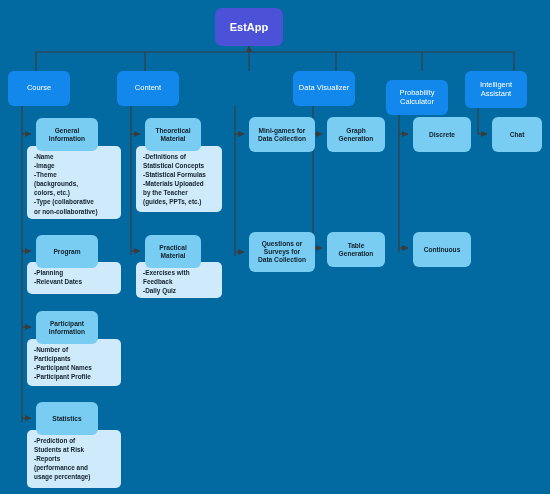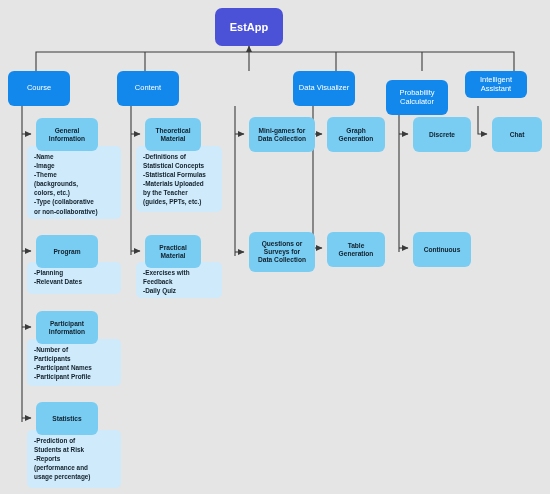--- a/index.html
+++ b/index.html
@@ -4,21 +4,21 @@
 <style>
   html,body{margin:0;padding:0;background:#ffffff;}
   body{
     font-family:"Liberation Sans", sans-serif;
     -webkit-font-smoothing:antialiased;
   }
   #canvas{
     position:relative;
     width:550px;
     height:494px;
-    background:#e5e5e5;
+    background:#0369a1;
     overflow:hidden;
   }
   #wires{
     position:absolute;
     left:0; top:0;
     width:550px; height:494px;
     pointer-events:none;
   }
   .node{
     position:absolute;
@@ -122,21 +122,21 @@
   <div class="node lvl1" style="left:117px; top:71px; width:62px; height:35px; white-space:pre-line;">
     <span>Content</span>
   </div>
   <div class="node lvl1" style="left:293px; top:71px; width:62px; height:35px; white-space:pre-line;">
     <span>Data Visualizer</span>
   </div>
   <div class="node lvl1" style="left:386px; top:80px; width:62px; height:35px; white-space:pre-line;">
     <span>Probability
 Calculator</span>
   </div>
-  <div class="node lvl1" style="left:465px; top:71px; width:62px; height:27px; white-space:pre-line;">
+  <div class="node lvl1" style="left:465px; top:71px; width:62px; height:37px; white-space:pre-line;">
     <span>Intelligent
 Assistant</span>
   </div>
 
   <div class="detail" style="left:27px; top:146px; width:94px; height:73px;">-Name
 -Image
 -Theme
 (backgrounds,
 colors, etc.)
 -Type (collaborative

